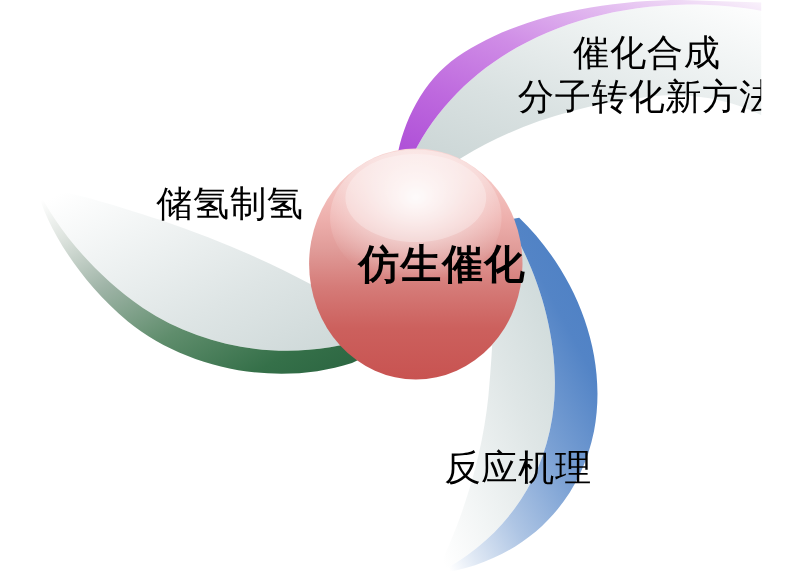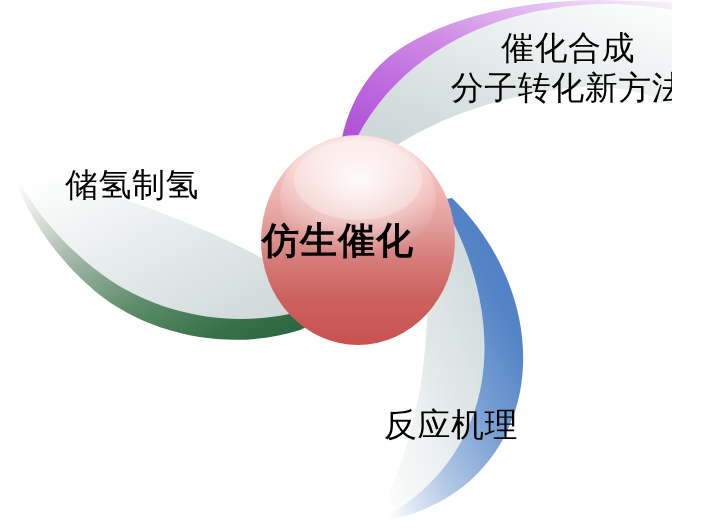--- a/index.html
+++ b/index.html
@@ -7,20 +7,21 @@
     padding: 0;
     background: #ffffff;
   }
   #stage {
     position: relative;
     width: 672px;
     height: 530px;
     background: #ffffff;
     overflow: hidden;
     font-family: "DejaVu Sans", "Liberation Sans", sans-serif;
+    margin-left: 20px;
   }
   #swirl-svg {
     position: absolute;
     left: 0;
     top: 0;
     width: 723px;
     height: 530px;
   }
   .label {
     position: absolute;
@@ -37,37 +38,37 @@
   #label-top-right {
     left: 418px;
     top: 28px;
     text-align: center;
     width: 300px;
   }
   #label-left {
     left: 8px;
     top: 165px;
     width: 248px;
-    text-align: center;
+    text-align: right;
   }
   #label-bottom {
     left: 178px;
     top: 405px;
     width: 340px;
     text-align: right;
   }
   .label .line {
     display: block;
   }
   #center-label {
     position: absolute;
     left: 262px;
     top: 216px;
     width: 196px;
-    text-align: left;
+    text-align: right;
     color: #000000;
     font-size: 37px;
     font-weight: bold;
     letter-spacing: 1px;
     white-space: nowrap;
     z-index: 6;
     font-family: "DejaVu Sans", "Liberation Sans", sans-serif;
   }
 </style>
 </head>

